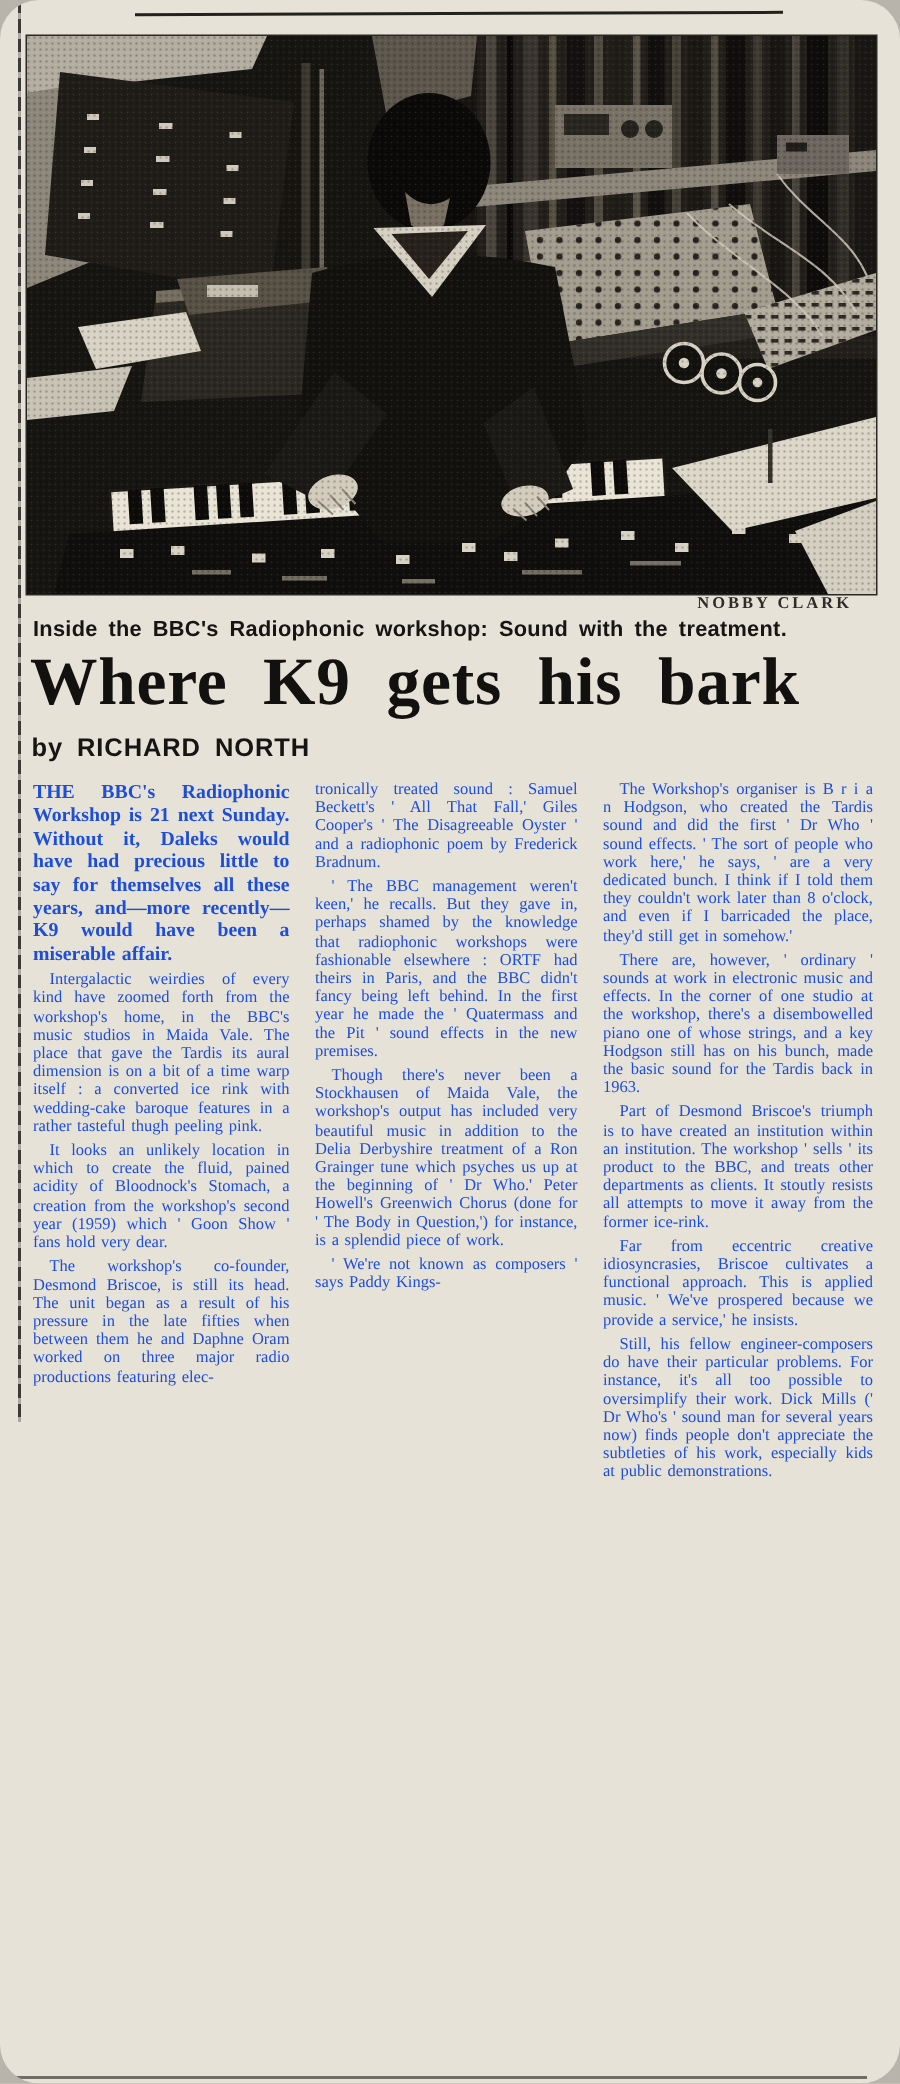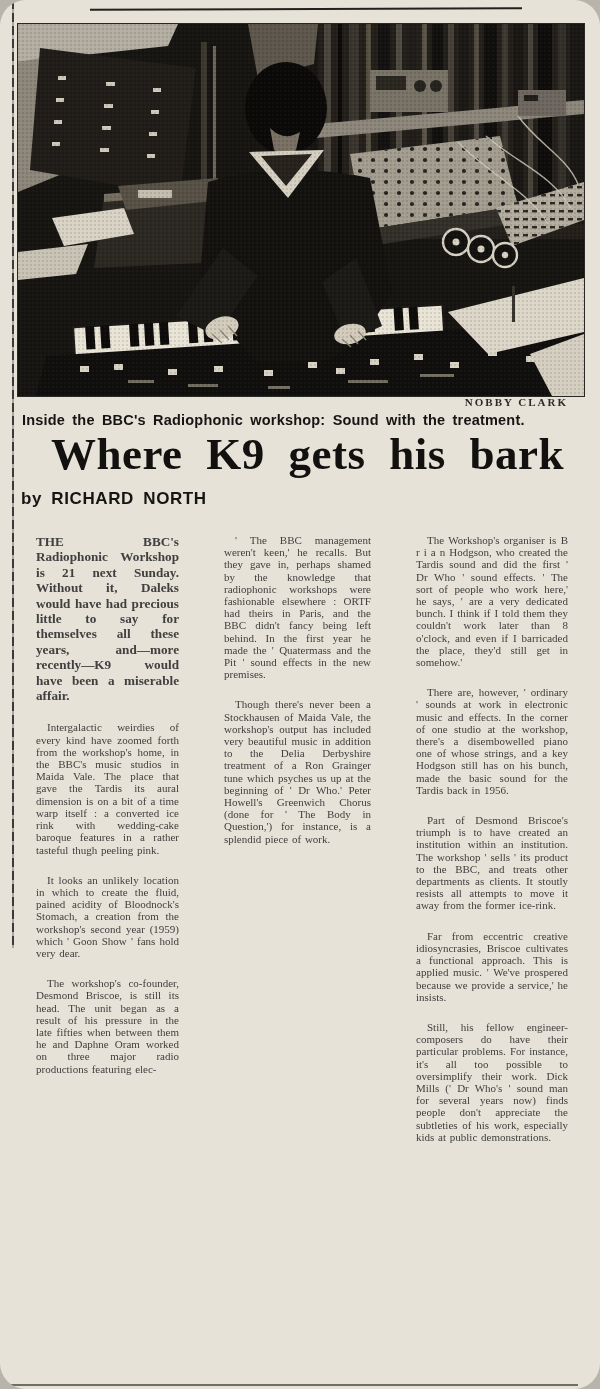--- a/index.html
+++ b/index.html
@@ -22,30 +22,30 @@
     letter-spacing:2px;color:#2e2c29;
   }
   .caption{
     position:absolute;left:22px;top:412px;width:560px;
     font-family:"Liberation Sans", sans-serif;font-weight:700;font-size:14.5px;
     letter-spacing:.2px;word-spacing:3px;color:#161513;
   }
   .headline{
     position:absolute;left:20px;top:428px;width:575px;margin:0;
     font-family:"Liberation Serif", serif;font-weight:700;font-size:45px;
-    letter-spacing:.5px;word-spacing:12px;color:#12110f;white-space:nowrap;text-align:center;
+    letter-spacing:.5px;word-spacing:12px;color:#12110f;white-space:nowrap;
   }
   .byline{
     position:absolute;left:21px;top:489px;
     font-family:"Liberation Sans", sans-serif;font-weight:700;font-size:17px;
     letter-spacing:.6px;word-spacing:4px;color:#161513;
   }
   .col{position:absolute;top:516px;text-align:justify;}
-  .col p{margin:18px;font-size:11px;line-height:12.2px;text-indent:11px;
-    word-spacing:1px;color:#404040;}
+  .col p{margin:4px;font-size:11px;line-height:12.2px;text-indent:11px;
+    word-spacing:1px;color:#1d4ed8;}
   .col p.first{text-indent:0;}
   .col p.lead{font-size:13.2px;line-height:15.4px;font-weight:700;text-indent:0;margin-bottom:2px;}
   .col-1{left:18px;width:179px;}
   .col-2{left:206px;width:183px;}
   .col-3{left:398px;width:188px;}
 </style>
 </head>
 <body>
 
 <div class="page">
@@ -252,25 +252,27 @@
   <div class="byline">by RICHARD NORTH</div>
 
   <div class="col col-1">
     <p class="lead first">THE BBC's Radiophonic Workshop is 21 next Sunday. Without it, Daleks would have had precious little to say for themselves all these years, and—more recently—K9 would have been a miserable affair.</p>
     <p>Intergalactic weirdies of every kind have zoomed forth from the workshop's home, in the BBC's music studios in Maida Vale. The place that gave the Tardis its aural dimension is on a bit of a time warp itself : a converted ice rink with wedding-cake baroque features in a rather tasteful thugh peeling pink.</p>
     <p>It looks an unlikely location in which to create the fluid, pained acidity of Bloodnock's Stomach, a creation from the workshop's second year (1959) which ' Goon Show ' fans hold very dear.</p>
     <p>The workshop's co-founder, Desmond Briscoe, is still its head.  The unit began as a result of his pressure in the late fifties when between them he and Daphne Oram worked on three major radio productions featuring elec-</p>
   </div>
 
   <div class="col col-2">
+    <p class="first">tronically treated sound : Samuel Beckett's ' All That Fall,' Giles Cooper's ' The Disagreeable Oyster ' and a radiophonic poem by Frederick Bradnum.</p>
     <p>' The BBC management weren't keen,' he recalls. But they gave in, perhaps shamed by the knowledge that radiophonic workshops were fashionable elsewhere : ORTF had theirs in Paris, and the BBC didn't fancy being left behind.  In the first year he made the ' Quatermass and the Pit ' sound effects in the new premises.</p>
     <p>Though there's never been a Stockhausen of Maida Vale, the workshop's output has included very beautiful music in addition to the Delia Derbyshire treatment of a Ron Grainger tune which psyches us up at the beginning of ' Dr Who.'  Peter Howell's Greenwich Chorus (done for ' The Body in Question,') for instance, is a splendid piece of work.</p>
+    <p>' We're not known as composers ' says Paddy Kings-</p>
   </div>
 
   <div class="col col-3">
     <p>The Workshop's organiser is B r i a n  Hodgson, who created the Tardis sound and did the first ' Dr Who ' sound effects. ' The sort of people who work here,' he says, ' are a very dedicated bunch.  I think if I told them they couldn't work later than 8 o'clock, and even if I barricaded the place, they'd still get in somehow.'</p>
-    <p>There are, however, ' ordinary ' sounds at work in electronic music and effects. In the corner of one studio at the workshop, there's a disembowelled piano one of whose strings, and a key Hodgson still has on his bunch, made the basic sound for the Tardis back in 1956.</p>
+    <p>There are, however, ' ordinary ' sounds at work in electronic music and effects. In the corner of one studio at the workshop, there's a disembowelled piano one of whose strings, and a key Hodgson still has on his bunch, made the basic sound for the Tardis back in 1963.</p>
     <p>Part of Desmond Briscoe's triumph is to have created an institution within an institution.  The workshop ' sells ' its product to the BBC, and treats other departments as clients. It stoutly resists all attempts to move it away from the former ice-rink.</p>
     <p>Far from eccentric creative idiosyncrasies, Briscoe cultivates a functional approach. This is applied music. ' We've prospered because we provide a service,' he insists.</p>
     <p>Still, his fellow engineer-composers do have their particular problems.  For instance, it's all too possible to oversimplify their work. Dick Mills (' Dr Who's ' sound man for several years now) finds people don't appreciate the subtleties of his work, especially kids at public demonstrations.</p>
   </div>
 
 </div>
 
 </body></html>

